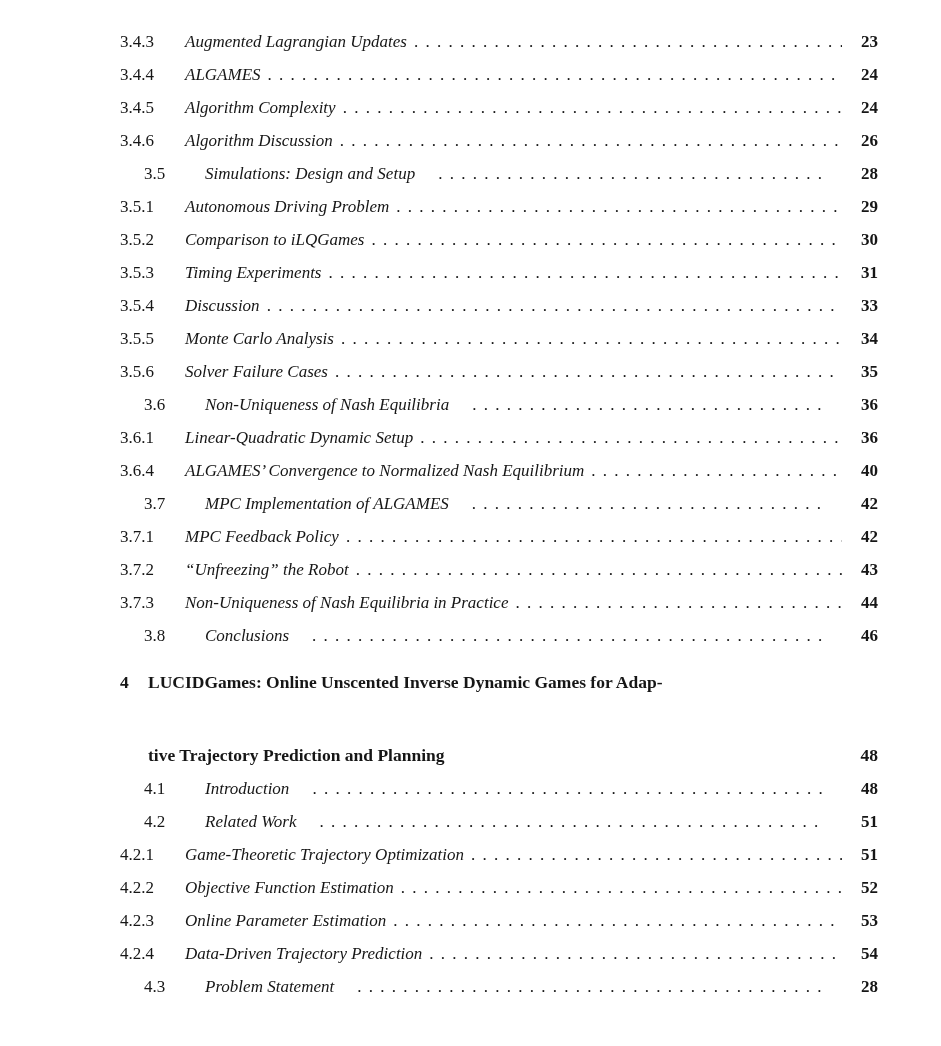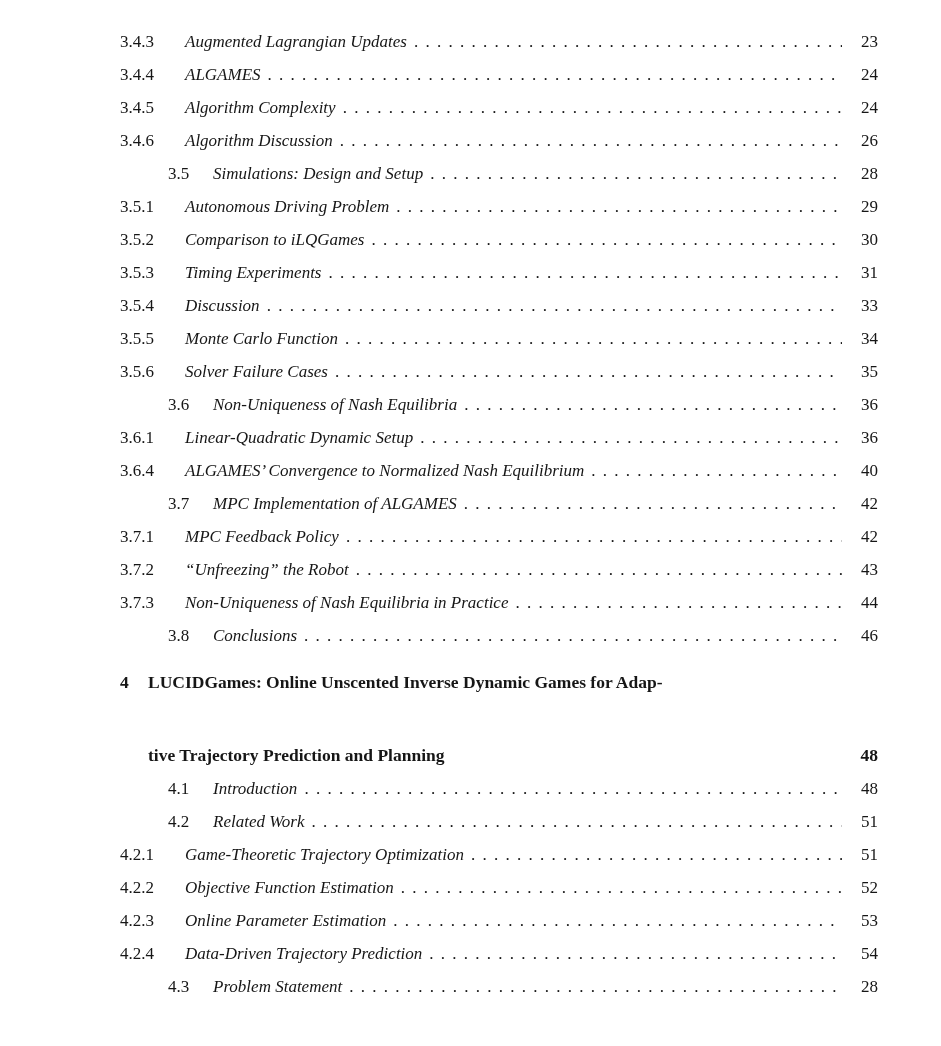--- a/index.html
+++ b/index.html
@@ -18,21 +18,21 @@
     box-sizing: border-box;
     width: 941px;
     padding: 25px 63px 0 120px;
   }
   .row {
     display: flex;
     align-items: baseline;
     line-height: 33px;
     font-size: 17px;
   }
-  .row.level2 { margin-left: 48px; }
+  .row.level2 { margin-left: 24px; gap: 16px; }
   .row.level3 { }
   .num { flex: 0 0 auto; white-space: nowrap; }
   .level2 .num { width: 45px; }
   .level3 .num { width: 65px; }
   .title { flex: 0 0 auto; white-space: nowrap; font-style: italic; }
   .leader {
     flex: 1 1 auto;
     overflow: hidden;
     white-space: nowrap;
     margin: 0 8px 0 7px;
@@ -40,20 +40,21 @@
     min-width: 0;
   }
   .leader::after {
     content: ". . . . . . . . . . . . . . . . . . . . . . . . . . . . . . . . . . . . . . . . . . . . . . . . . . . . . . . . . . . . . . . . . . . . . . . .";
   }
   .page {
     flex: 0 0 auto;
     width: 28px;
     text-align: right;
     white-space: nowrap;
+    font-weight: bold;
   }
   .chapter-block {
     margin-top: 14px;
     font-weight: bold;
     font-size: 17.5px;
   }
   .ch-line1 {
     display: flex;
     align-items: baseline;
     line-height: 33px;
@@ -129,21 +130,21 @@
         <span class="page">31</span>
       </div>
       <div class="row level3">
         <span class="num">3.5.4</span>
         <span class="title">Discussion</span>
         <span class="leader"></span>
         <span class="page">33</span>
       </div>
       <div class="row level3">
         <span class="num">3.5.5</span>
-        <span class="title">Monte Carlo Function</span>
+        <span class="title">Monte Carlo Analysis</span>
         <span class="leader"></span>
         <span class="page">34</span>
       </div>
       <div class="row level3">
         <span class="num">3.5.6</span>
         <span class="title">Solver Failure Cases</span>
         <span class="leader"></span>
         <span class="page">35</span>
       </div>
       <div class="row level2">

